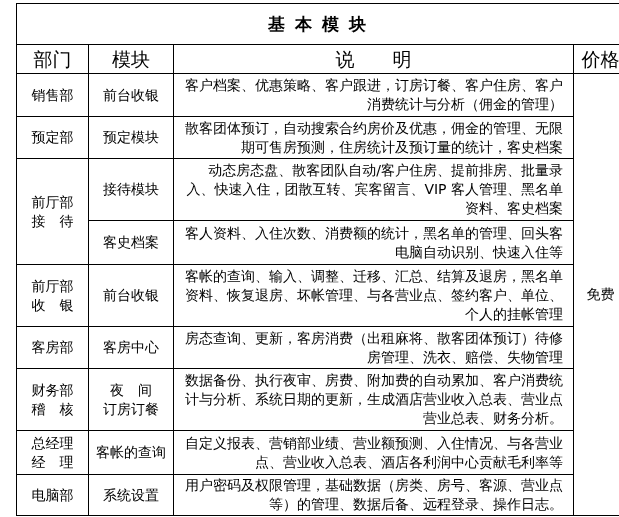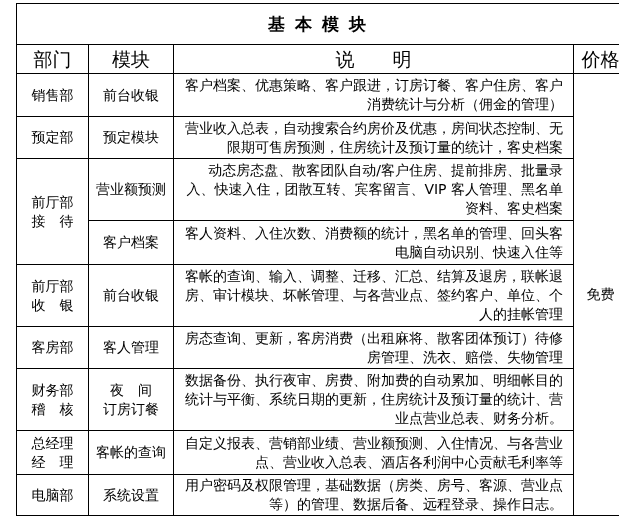--- a/index.html
+++ b/index.html
@@ -33,49 +33,49 @@
   </tr>
   <tr style="height:43px">
     <td class="c">销售部</td>
     <td class="c">前台收银</td>
     <td class="desc">客户档案、优惠策略、客户跟进，订房订餐、客户住房、客户消费统计与分析（佣金的管理）</td>
     <td rowspan="9" class="c">免费</td>
   </tr>
   <tr style="height:42px">
     <td class="c">预定部</td>
     <td class="c">预定模块</td>
-    <td class="desc">营业收入总表，自动搜索合约房价及优惠，房间状态控制、无限期可售房预测，住房统计及预订量的统计，客史档案</td>
+    <td class="desc">散客团体预订，自动搜索合约房价及优惠，佣金的管理、无限期可售房预测，住房统计及预订量的统计，客史档案</td>
   </tr>
   <tr style="height:62px">
     <td rowspan="2" class="c" style="white-space:pre-line">前厅部
 接　待</td>
-    <td class="c">营业额预测</td>
+    <td class="c">接待模块</td>
     <td class="desc">动态房态盘、散客团队自动/客户住房、提前排房、批量录入、快速入住，团散互转、宾客留言、VIP 客人管理、黑名单资料、客史档案</td>
   </tr>
   <tr style="height:44px">
-    <td class="c">客户档案</td>
+    <td class="c">客史档案</td>
     <td class="desc">客人资料、入住次数、消费额的统计，黑名单的管理、回头客电脑自动识别、快速入住等</td>
   </tr>
   <tr style="height:62px">
     <td class="c" style="white-space:pre-line">前厅部
 收　银</td>
     <td class="c">前台收银</td>
-    <td class="desc">客帐的查询、输入、调整、迁移、汇总、结算及退房，联帐退房、审计模块、坏帐管理、与各营业点、签约客户、单位、个人的挂帐管理</td>
+    <td class="desc">客帐的查询、输入、调整、迁移、汇总、结算及退房，黑名单资料、恢复退房、坏帐管理、与各营业点、签约客户、单位、个人的挂帐管理</td>
   </tr>
   <tr style="height:42px">
     <td class="c">客房部</td>
-    <td class="c">客人管理</td>
+    <td class="c">客房中心</td>
     <td class="desc">房态查询、更新，客房消费（出租麻将、散客团体预订）待修房管理、洗衣、赔偿、失物管理</td>
   </tr>
   <tr style="height:62px">
     <td class="c" style="white-space:pre-line">财务部
 稽　核</td>
     <td class="c" style="white-space:pre-line">夜　间
 订房订餐</td>
-    <td class="desc">数据备份、执行夜审、房费、附加费的自动累加、明细帐目的统计与平衡、系统日期的更新，住房统计及预订量的统计、营业点营业总表、财务分析。</td>
+    <td class="desc">数据备份、执行夜审、房费、附加费的自动累加、客户消费统计与分析、系统日期的更新，生成酒店营业收入总表、营业点营业总表、财务分析。</td>
   </tr>
   <tr style="height:44px">
     <td class="c" style="white-space:pre-line">总经理
 经　理</td>
     <td class="c">客帐的查询</td>
     <td class="desc">自定义报表、营销部业绩、营业额预测、入住情况、与各营业点、营业收入总表、酒店各利润中心贡献毛利率等</td>
   </tr>
   <tr style="height:32px">
     <td class="c">电脑部</td>
     <td class="c">系统设置</td>

